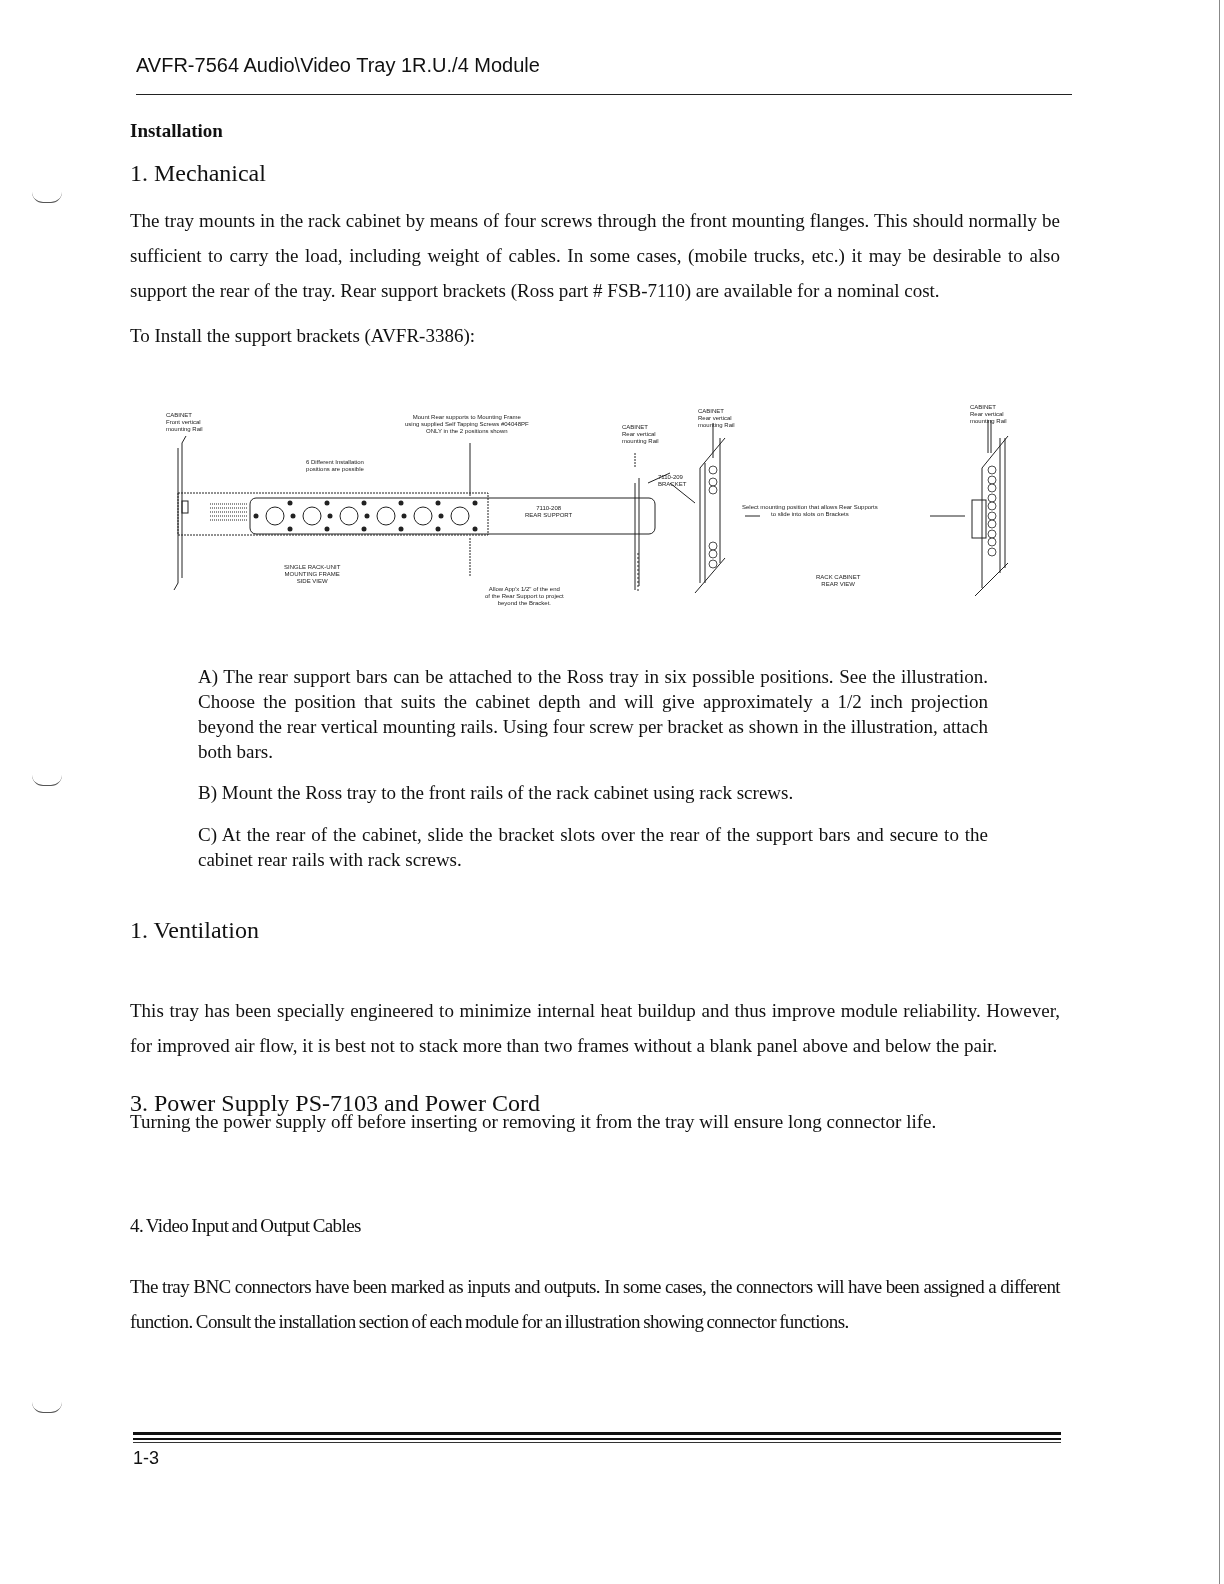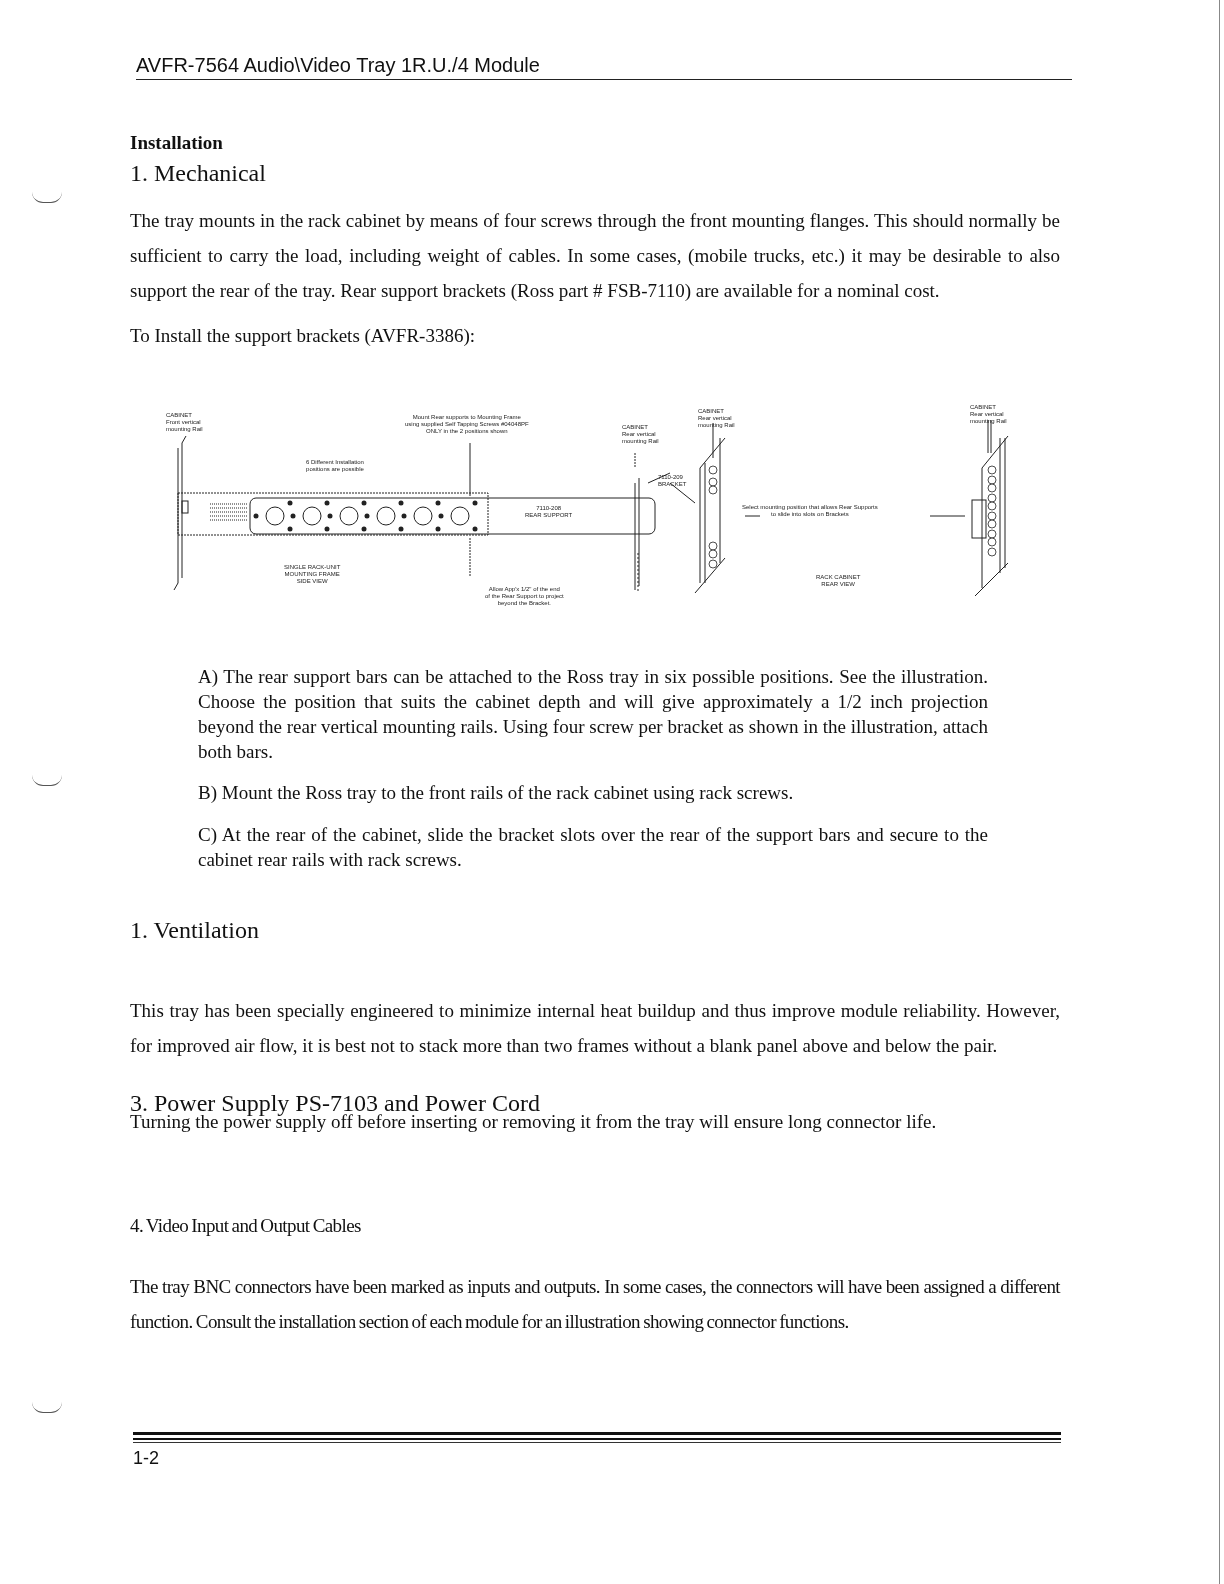--- a/index.html
+++ b/index.html
@@ -1,18 +1,18 @@
 <!DOCTYPE html>
 <html><head>
 <meta charset="utf-8">
 <style>
   html, body { margin: 0; padding: 0; background: #ffffff; }
   body { width: 1224px; height: 1584px; position: relative; overflow: hidden; font-family: "Liberation Serif", serif; color: #111; }
-  .header { position: absolute; left: 136px; top: 54px; width: 936px; border-bottom: 1.5px solid #222; font-family: "Liberation Sans", sans-serif; font-size: 20px; padding-bottom: 2px; }
-  .h-install { position: absolute; left: 130px; top: 120px; font-size: 19px; font-weight: bold; margin-top: 12px; }
+  .header { position: absolute; left: 136px; top: 54px; width: 936px; border-bottom: 1.5px solid #222; font-family: "Liberation Sans", sans-serif; font-size: 20px; padding-bottom: 17px; }
+  .h-install { position: absolute; left: 130px; top: 120px; font-size: 19px; font-weight: bold; }
   .sec { position: absolute; left: 130px; font-size: 24px; }
   .para { position: absolute; left: 130px; width: 930px; font-size: 19px; line-height: 35px; text-align: justify; }
   .step { position: absolute; left: 198px; width: 790px; font-size: 19px; line-height: 25px; text-align: justify; margin-top: 8px; }
   .condensed { font-size: 19px; letter-spacing: -0.6px; word-spacing: -1px; }
   .diagram { position: absolute; left: 160px; top: 398px; width: 880px; height: 230px; }
   .lbl { position: absolute; font-family: "Liberation Sans", sans-serif; font-size: 6px; line-height: 7px; color: #222; white-space: pre; }
   .footer-rule1 { position: absolute; left: 133px; top: 1432px; width: 928px; height: 3px; background: #111; }
   .footer-rule2 { position: absolute; left: 133px; top: 1438px; width: 928px; height: 2px; background: #111; }
   .footer-rule3 { position: absolute; left: 133px; top: 1442px; width: 928px; height: 1px; background: #333; }
   .pagenum { position: absolute; left: 133px; top: 1448px; font-family: "Liberation Sans", sans-serif; font-size: 18px; }
@@ -170,13 +170,13 @@
 
 <div class="sec" style="top:1090px">3. Power Supply PS-7103  and Power Cord</div>
 <div class="para" style="top:1104px">Turning the power supply off before inserting or removing it from the tray will ensure long connector life.</div>
 
 <div class="sec condensed" style="top:1215px">4. Video Input and Output Cables</div>
 <div class="para condensed" style="top:1269px">The tray BNC connectors have been marked as inputs and outputs.  In some cases, the connectors will have been assigned a different function.  Consult the installation section of each module for an illustration showing connector functions.</div>
 
 <div class="footer-rule1"></div>
 <div class="footer-rule2"></div>
 <div class="footer-rule3"></div>
-<div class="pagenum">1-2</div>
+<div class="pagenum">1-3</div>
 
 </body></html>

